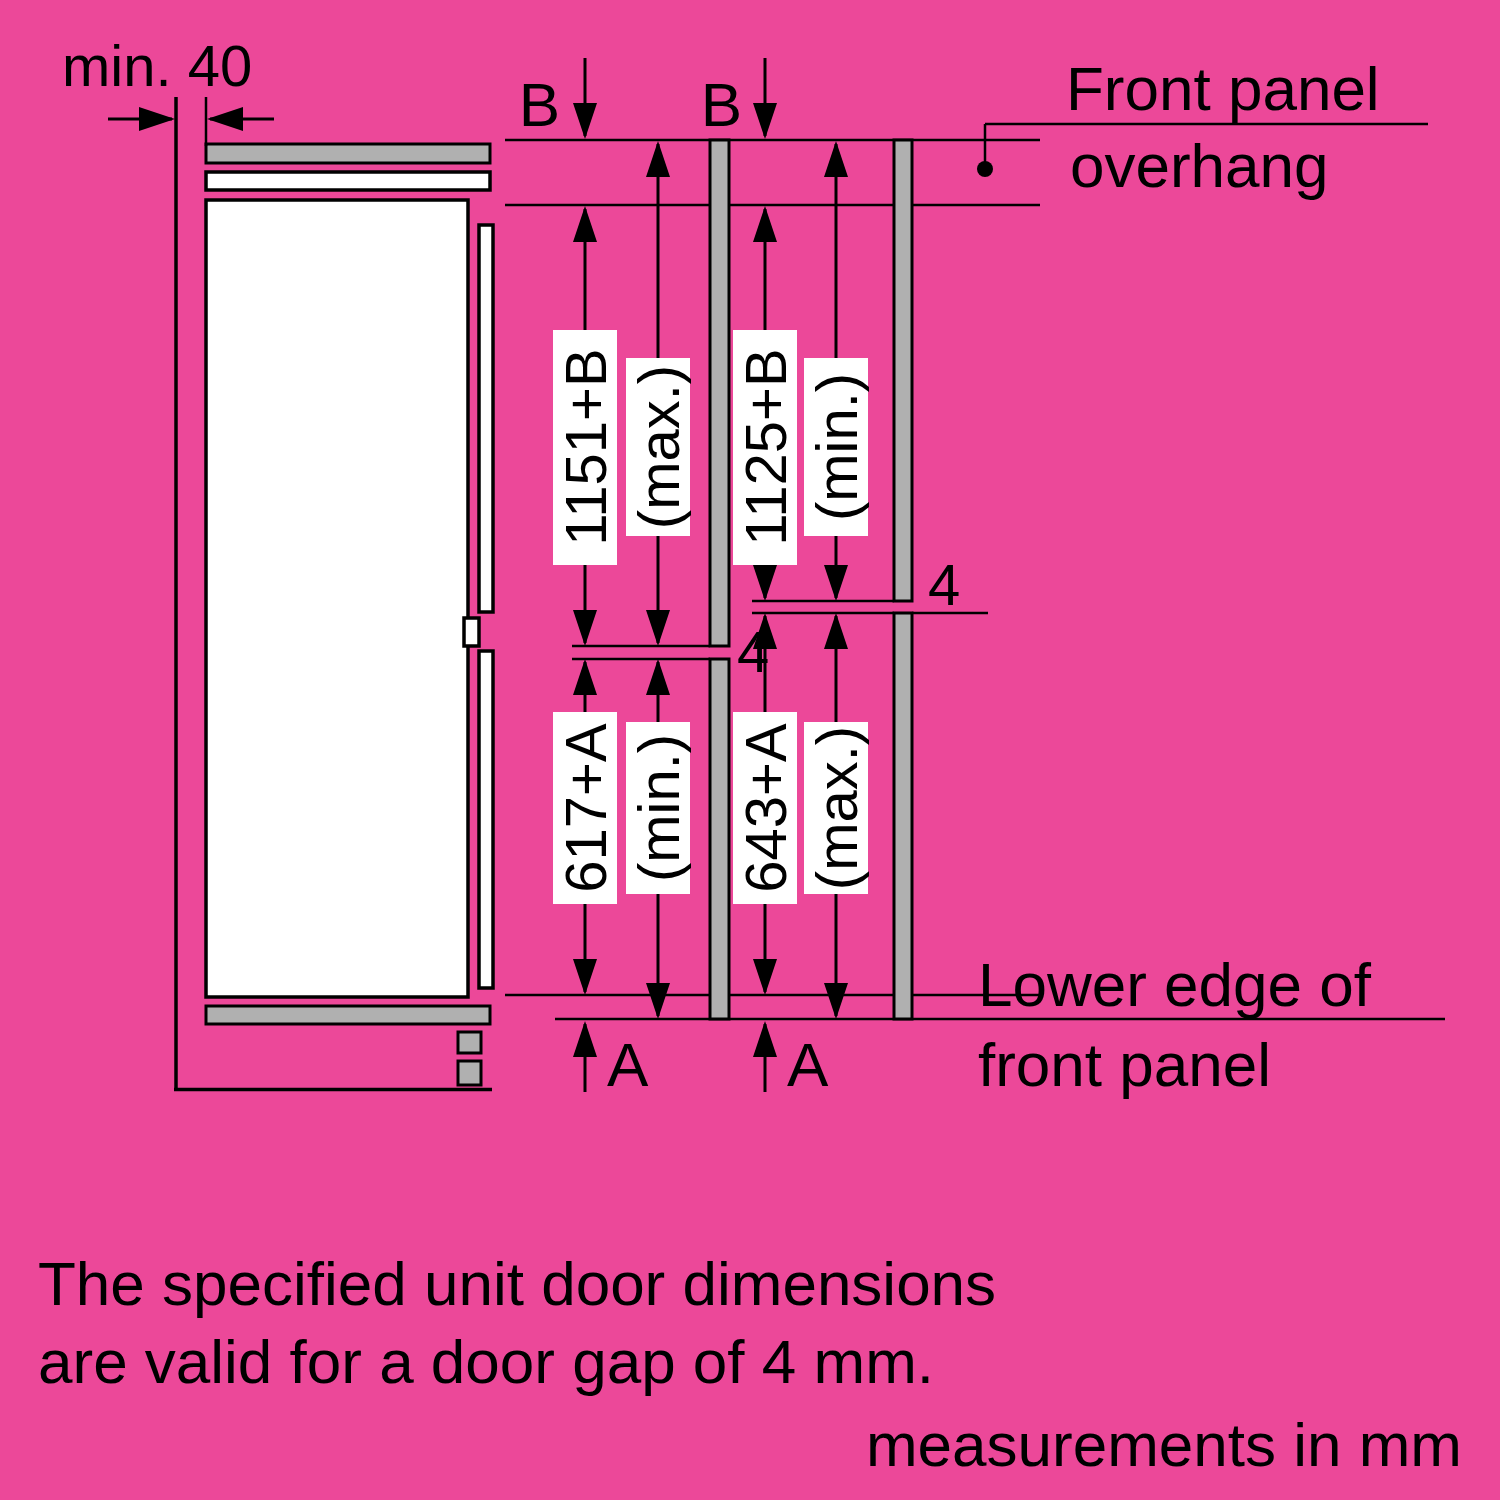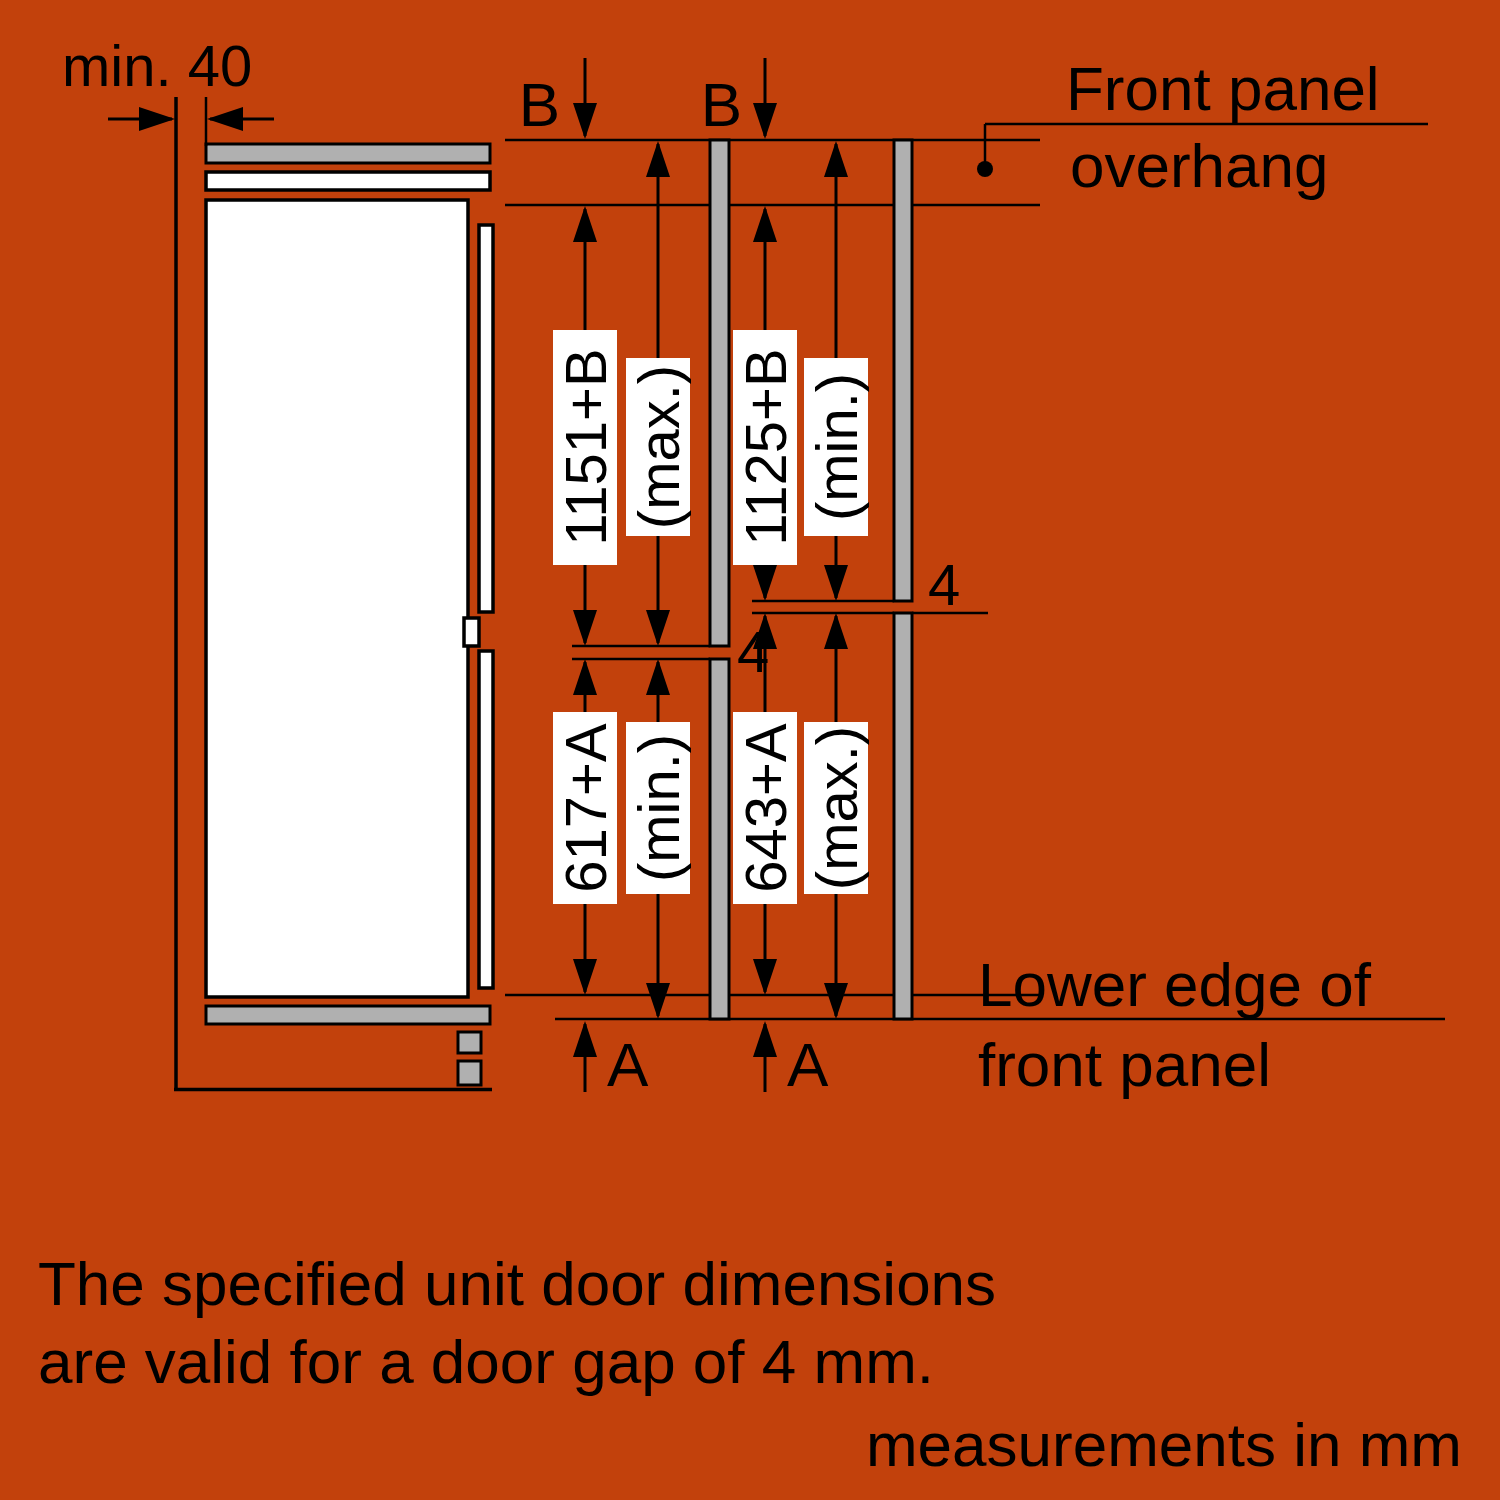--- a/index.html
+++ b/index.html
@@ -1,16 +1,16 @@
 <!DOCTYPE html>
 <html><head>
 <meta charset="utf-8">
 <style>
   html,body{margin:0;padding:0;background:#fff;}
-  #stage{position:relative;width:1500px;height:1500px;background:#c2410c;}
+  #stage{position:relative;width:1500px;height:1500px;background:#ec4899;}
   svg{display:block;}
   svg text{font-family:"Liberation Sans","DejaVu Sans",sans-serif;fill:#000;}
   .lbl{font-size:58px;}
   .lbl-lg{font-size:62px;}
   .note{font-size:62px;}
   .s-main{stroke:#000;stroke-width:3.5;fill:#fff;}
   .s-gray{stroke:#000;stroke-width:3;}
   .s-line{stroke:#000;stroke-width:3.5;}
   .s-dim{stroke:#000;stroke-width:3;}
   .s-thin{stroke:#000;stroke-width:2.5;}

